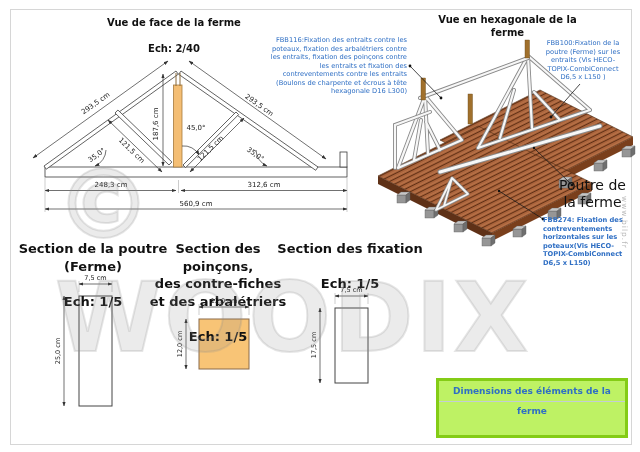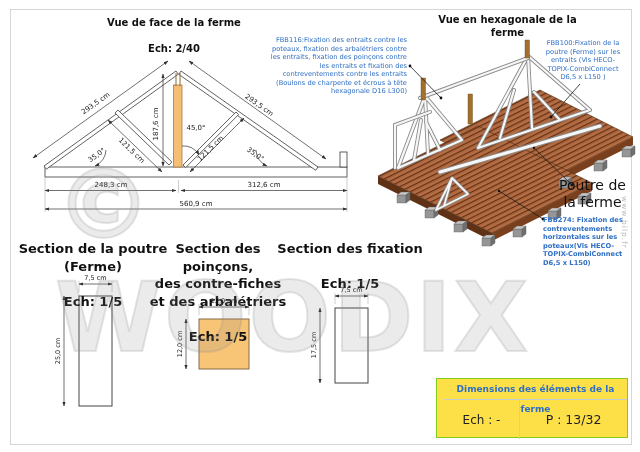--- a/index.html
+++ b/index.html
@@ -21,21 +21,21 @@
        text-align:center;white-space:pre-line;}
   .watermark{position:absolute;left:55px;top:148px;width:560px;
        font-size:97px;font-weight:bold;letter-spacing:2px;
        color:rgba(130,130,130,0.16);
        -webkit-text-stroke:2px rgba(140,140,140,0.22);
        pointer-events:none;z-index:5;}
   .site-url{position:absolute;left:620px;top:196px;color:#b9b9b9;
        font-size:7.5px;letter-spacing:1px;writing-mode:vertical-rl;}
   
   .tblock{position:absolute;left:436px;top:378px;width:192px;height:60px;
-       border:1px solid #84cc16;background:#fde047;box-sizing:border-box;z-index:6;padding-left:7px;}
+       border:3px solid #84cc16;background:#bef264;box-sizing:border-box;z-index:6;}
   .tblock-title{height:20px;line-height:20px;text-align:center;color:#2f6fc4;
        font-weight:bold;font-size:9px;border-bottom:1px solid #c3cdd5;}
   .tblock-row{display:flex;height:39px;}
   .tb-cell{box-sizing:border-box;display:flex;align-items:center;justify-content:center;}
   .tb-logo{width:41px;border-right:1px solid #c3cdd5;}
   .tb-ech{width:76px;border-right:1px solid #c3cdd5;font-size:12px;color:#222;}
   .tb-page{flex:1;font-size:12.5px;color:#222;}
   text.dim{font-size:7px;fill:#1a1a1a;}
   text.dimS{font-size:6.5px;fill:#1a1a1a;}
 </style>
@@ -271,16 +271,14 @@
 <div class="sttl" style="left:275px;top:240px;width:150px;"><span>Section des fixation</span><br>
      <span>Ech: 1/5</span></div>
 
 <div class="watermark">© WOODIX</div>
 
 <div class="site-url">www.bilp.fr</div>
 
 <div class="tblock">
   <div class="tblock-title">Dimensions des éléments de la ferme</div>
   <div class="tblock-row">
-    <div class="tb-cell tb-ech">Ech : -</div>
-    <div class="tb-cell tb-page">P : 13/32</div>
   </div>
 </div>
 
 </body></html>

